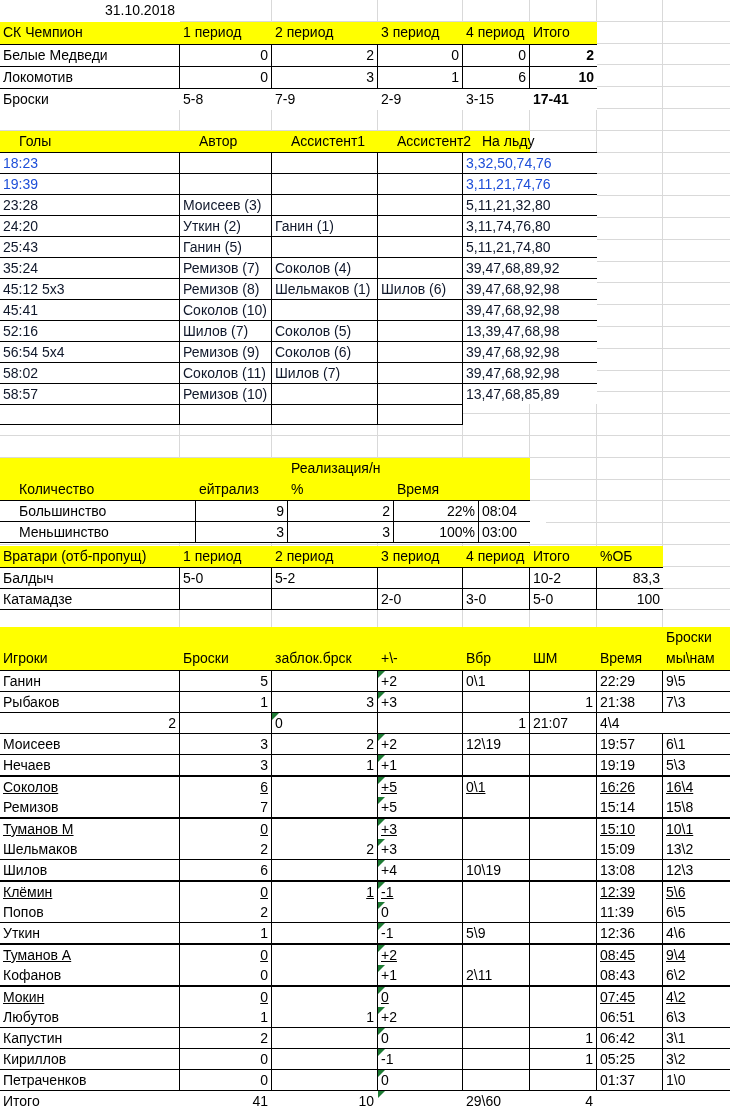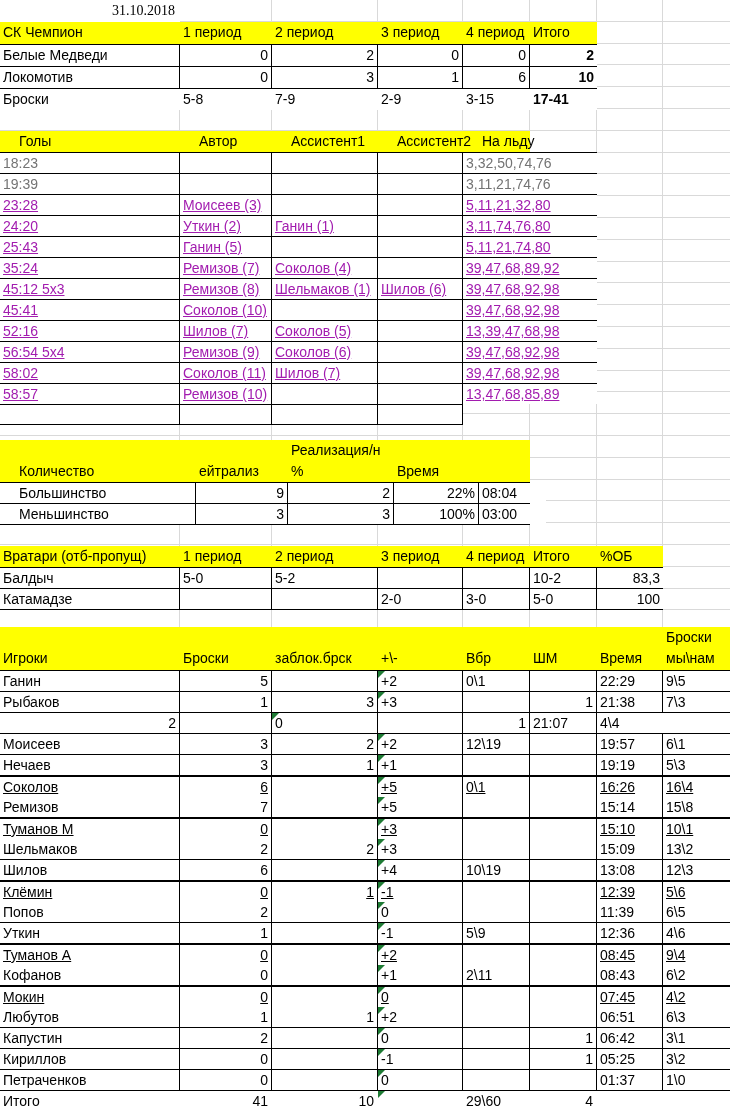--- a/index.html
+++ b/index.html
@@ -21,30 +21,30 @@
   .h22{height:22px;line-height:21px;}
   .c{padding:0 3px;white-space:nowrap;overflow:visible;background:#fff;box-sizing:border-box;}
   .yh{background:#ffff00;}
   .yh .c{background:transparent;}
   .drow{border-top:1px solid #000;background:#fff;}
   .br{border-right:1px solid #000;}
   .ar{text-align:right;}
   .bold{font-weight:bold;}
   .num{text-align:right;}
   [data-rowtype="shots"] .c{border-right:none;text-align:left;}
-  .grow[data-color="blue"]{color:#a21caf;text-decoration:underline;}
-  .grow[data-color="red"]{color:#737373;}
+  .grow[data-color="blue"]{color:#0f172a;}
+  .grow[data-color="red"]{color:#1d4ed8;}
   .bb{border-bottom:1px solid #000;}
   .prow[data-sep="true"]{border-top-width:2px;text-decoration:underline;}
   .prow[data-totals="true"] .c{border-right-color:transparent;}
   .rel{position:relative;}
   .ind{position:absolute;top:0;left:0;width:0;height:0;border-style:solid;
        border-width:7px 7px 0 0;border-color:#1e7b34 transparent transparent transparent;}
   .date{position:absolute;top:0;left:0;width:180px;height:22px;line-height:21px;
-        text-align:right;padding-right:5px;box-sizing:border-box;background:#fff;font-family:Liberation Serif, serif;}
+        text-align:right;padding-right:5px;box-sizing:border-box;background:#fff;}
 </style>
 </head>
 <body>
 
 <div class="sheet">
 
   <div class="vline" style="left:179px"></div>
   <div class="vline" style="left:271px"></div>
   <div class="vline" style="left:377px"></div>
   <div class="vline" style="left:462px"></div>
@@ -201,21 +201,21 @@
         </div>
       </div>
     <div class="row g4 h21 drow bb">
       <div class="c br"></div>
       <div class="c br"></div>
       <div class="c br"></div>
       <div class="c br"></div>
     </div>
   </div>
 
-  <div class="tbl" style="top:440px">
+  <div class="tbl" style="top:458px">
     <div class="row g5h h21 yh">
       <div class="c"></div>
       <div class="c"></div>
       <div class="c">Реализация/н</div>
       <div class="c"></div>
       <div class="c"></div>
     </div>
     <div class="row g5h h21 yh">
       <div class="c">Количество</div>
       <div class="c">ейтрализ</div>

